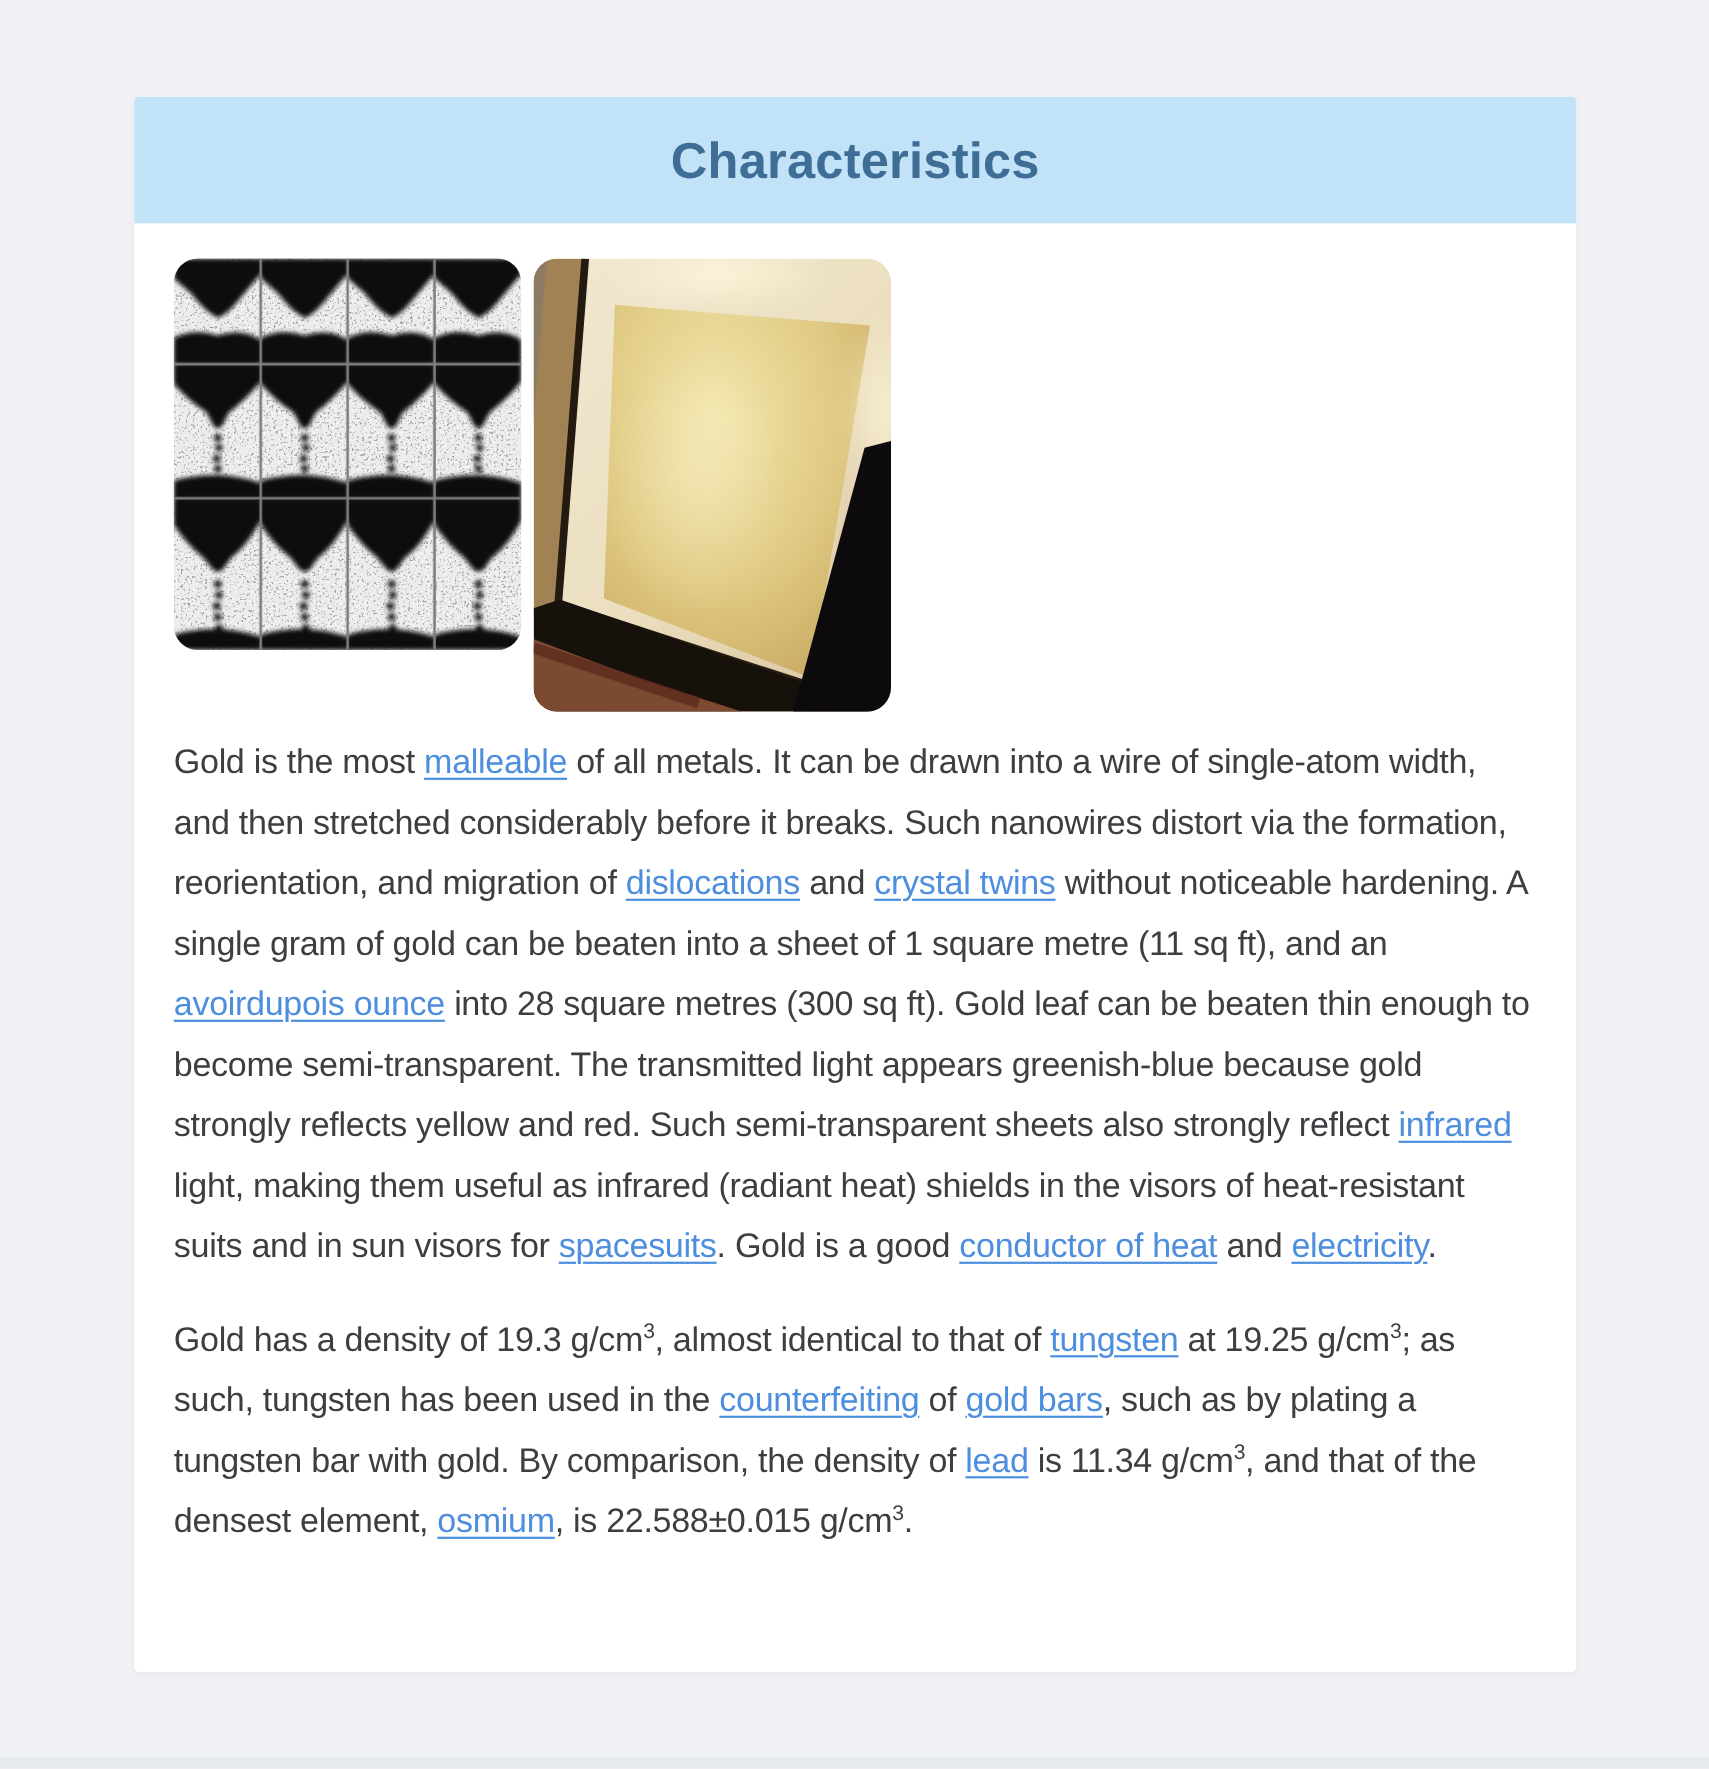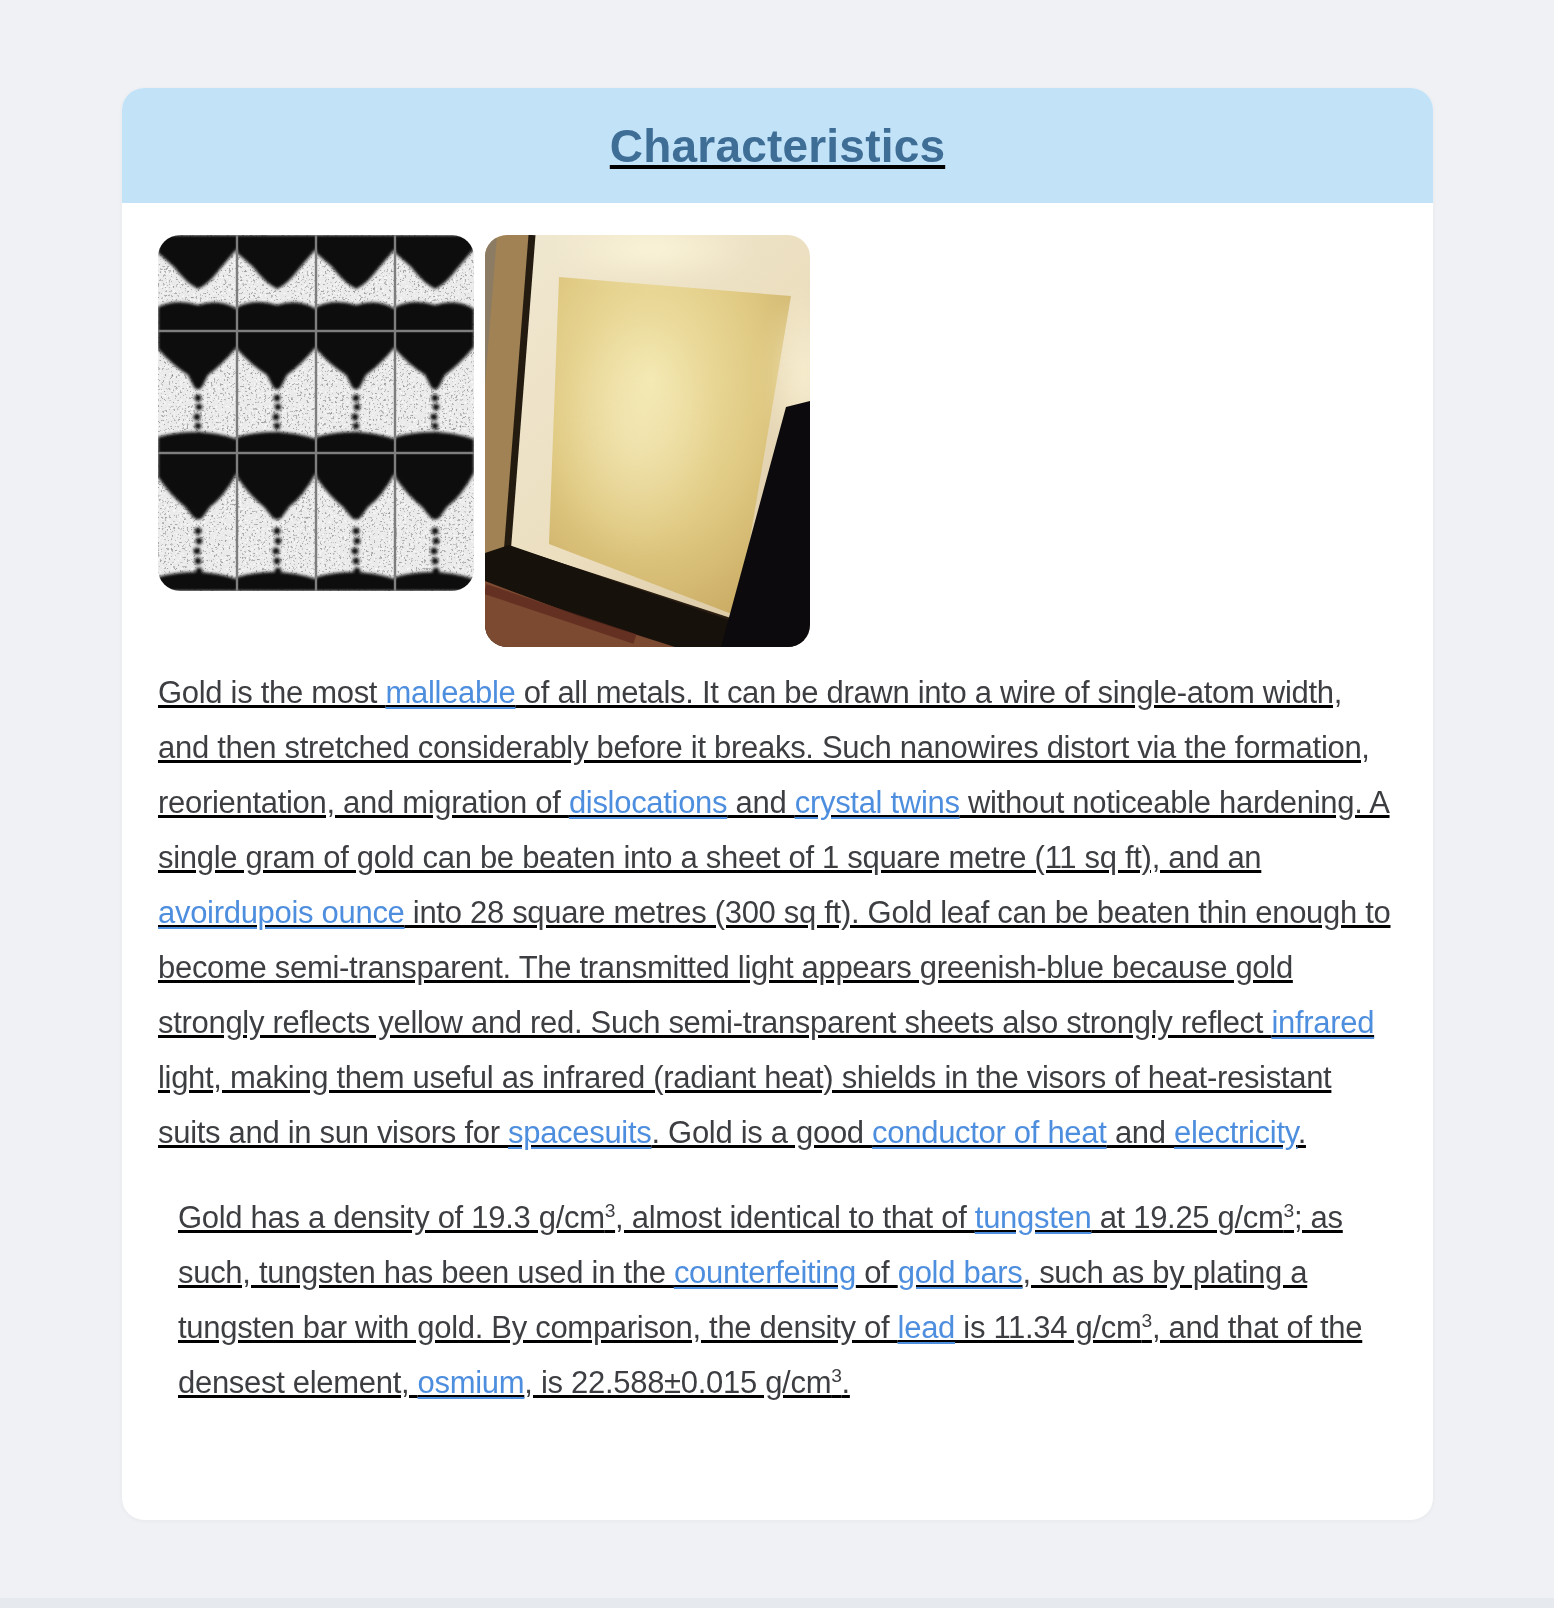--- a/index.html
+++ b/index.html
@@ -24,24 +24,23 @@
     background:var(--page-bg);
     overflow:hidden;
   }
   .card{
     position:absolute;
     left:122px;
     top:88px;
     width:1311px;
     min-height:1432px;
     background:var(--card-bg);
-    border-radius:22px;
+    border-radius:4px;
     overflow:hidden;
     box-shadow:0 1px 4px rgba(30,50,70,0.05);
-    text-decoration:underline;
   }
   .card-header{
     background:var(--header-bg);
     height:115px;
     display:flex;
     align-items:center;
     justify-content:center;
   }
   .card-title{
     margin:0;
@@ -69,21 +68,21 @@
   .img-nanowire{width:316px;height:356px;}
   .img-goldleaf{width:325px;height:412px;}
   .img svg{display:block;width:100%;height:100%;}
   p.body-text{
     margin:0 0 30px 0;
     font-size:31px;
     line-height:55px;
     letter-spacing:-0.3px;
     color:var(--body-text);
   }
-  p.body-text:last-child{margin-bottom:0;margin-left:20px;}
+  p.body-text:last-child{margin-bottom:0;}
   p.body-text a{
     color:var(--link);
     text-decoration:underline;
     text-decoration-thickness:2px;
     text-underline-offset:4px;
   }
   p.body-text sup{
     font-size:0.62em;
     line-height:0;
     vertical-align:super;

